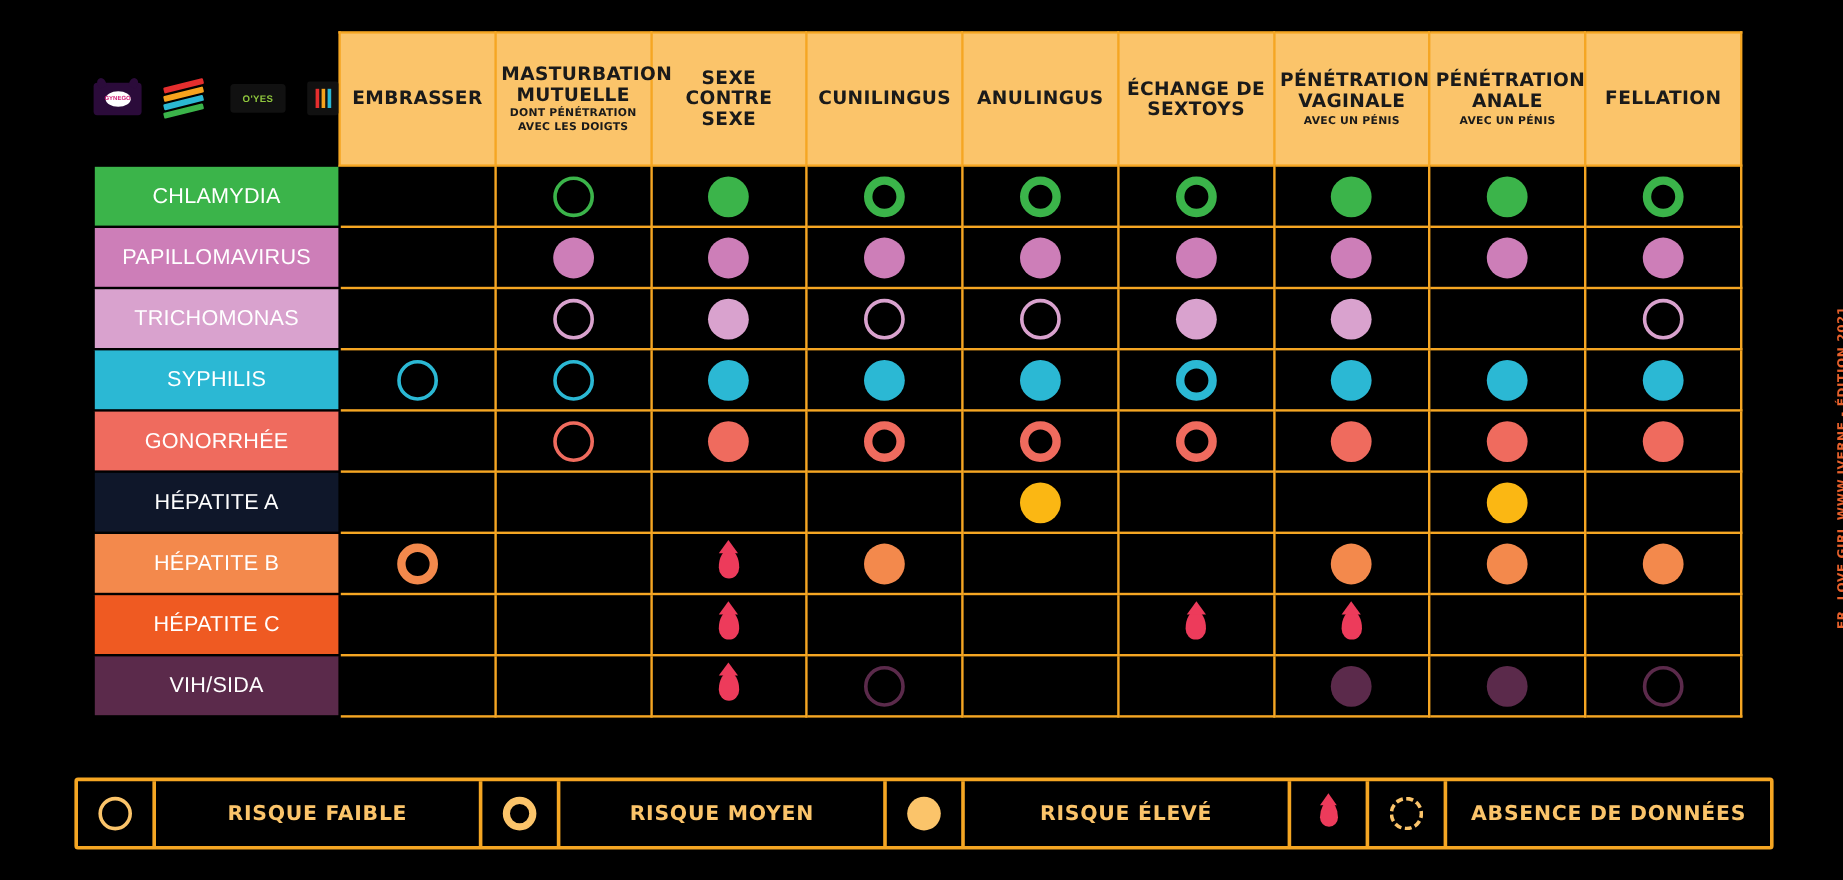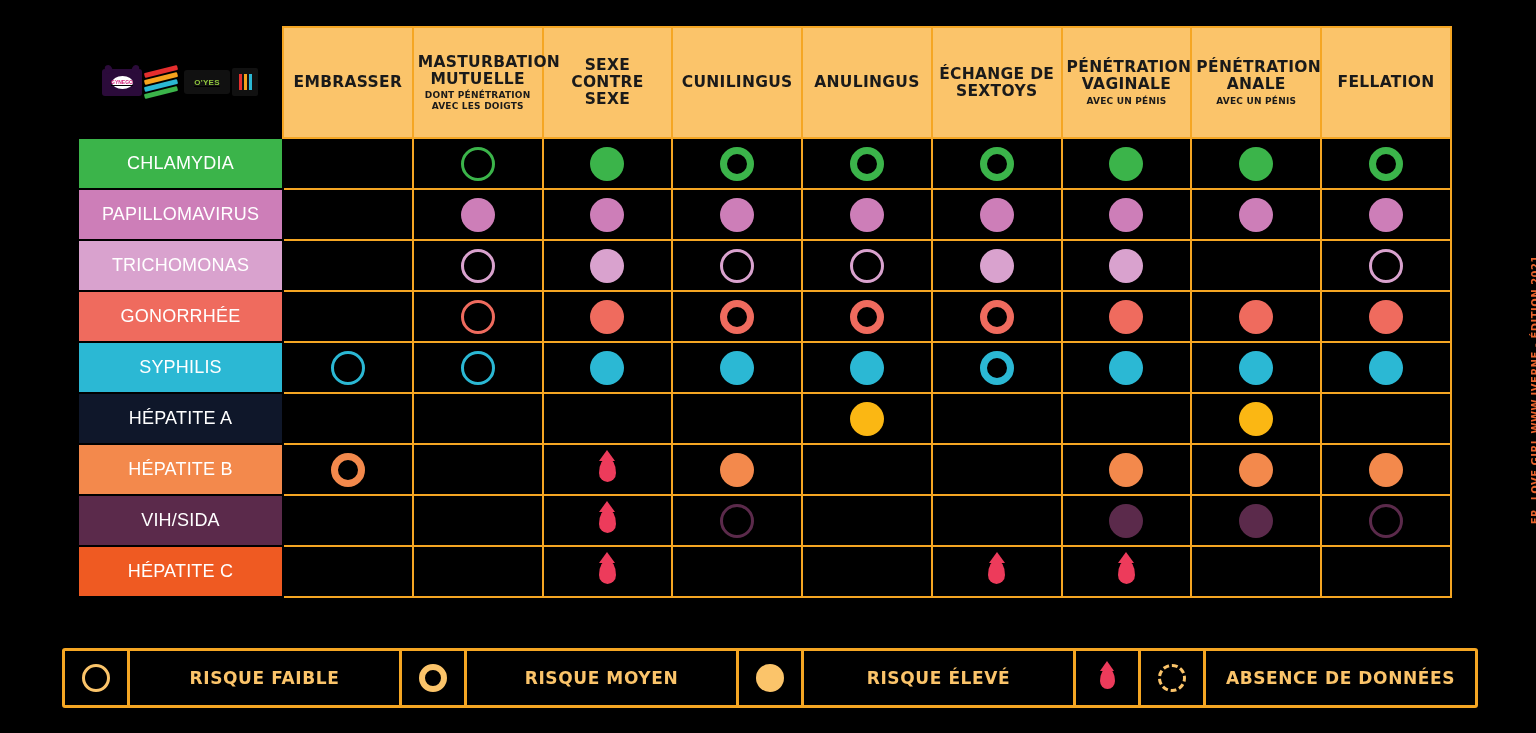--- a/index.html
+++ b/index.html
@@ -20,21 +20,21 @@
   .ch-main{
     font-weight:bold;font-size:15.5px;letter-spacing:.3px;line-height:1.08;
     text-transform:uppercase;font-family:"DejaVu Sans",sans-serif;
   }
   .ch-sub{
     font-weight:bold;font-size:9px;letter-spacing:.2px;line-height:1.15;
     text-transform:uppercase;margin-top:3px;font-family:"DejaVu Sans",sans-serif;
   }
 
   
-  .logos{display:flex;align-items:center;justify-content:center;gap:2px;height:105px;text-decoration:underline;}
+  .logos{display:flex;align-items:center;justify-content:space-between;gap:2px;height:105px;}
   .logo{display:flex;align-items:center;justify-content:center;}
   .logo1{width:40px;height:27px;background:#2b0b3a;border-radius:3px;position:relative;}
   .logo1 .dot{width:21px;height:13px;background:#fff;border-radius:50%;display:flex;align-items:center;justify-content:center;color:#d2227a;font-size:5px;font-weight:bold;}
   .logo1:before{content:"";position:absolute;left:3px;top:-4px;width:7px;height:8px;background:#2b0b3a;border-radius:50% 50% 0 0;transform:rotate(-25deg);}
   .logo1:after{content:"";position:absolute;right:3px;top:-4px;width:7px;height:8px;background:#2b0b3a;border-radius:50% 50% 0 0;transform:rotate(25deg);}
   .logo2{width:38px;height:30px;position:relative;}
   .logo2 .bar{position:absolute;height:5px;border-radius:1px;}
   .logo3{width:46px;height:24px;background:#111;border-radius:3px;display:flex;align-items:center;justify-content:center;color:#fff;font-size:8px;font-weight:bold;letter-spacing:.3px;}
   .logo3 .o{color:#8fc63d;}
   .logo4{width:26px;height:28px;background:#111;border-radius:2px;display:flex;align-items:center;justify-content:center;}
@@ -186,44 +186,44 @@
             <td><span class="mark m-low" style="border-color: rgb(217, 162, 206);"></span></td>
             <td><span class="mark m-full" style="background: rgb(217, 162, 206);"></span></td>
             <td><span class="mark m-low" style="border-color: rgb(217, 162, 206);"></span></td>
             <td><span class="mark m-low" style="border-color: rgb(217, 162, 206);"></span></td>
             <td><span class="mark m-full" style="background: rgb(217, 162, 206);"></span></td>
             <td><span class="mark m-full" style="background: rgb(217, 162, 206);"></span></td>
             <td></td>
             <td><span class="mark m-low" style="border-color: rgb(217, 162, 206);"></span></td>
           </tr>
           <tr>
+            <td class="row-label" style="background: rgb(43, 184, 212); color: rgb(255, 255, 255);">SYPHILIS</td>
+            <td><span class="mark m-low" style="border-color: rgb(43, 184, 212);"></span></td>
+            <td><span class="mark m-low" style="border-color: rgb(43, 184, 212);"></span></td>
+            <td><span class="mark m-full" style="background: rgb(43, 184, 212);"></span></td>
+            <td><span class="mark m-full" style="background: rgb(43, 184, 212);"></span></td>
+            <td><span class="mark m-full" style="background: rgb(43, 184, 212);"></span></td>
+            <td><span class="mark m-mid" style="border-color: rgb(43, 184, 212);"></span></td>
+            <td><span class="mark m-full" style="background: rgb(43, 184, 212);"></span></td>
+            <td><span class="mark m-full" style="background: rgb(43, 184, 212);"></span></td>
+            <td><span class="mark m-full" style="background: rgb(43, 184, 212);"></span></td>
+          </tr>
+          <tr>
             <td class="row-label" style="background: rgb(239, 107, 94); color: rgb(255, 255, 255);">GONORRHÉE</td>
             <td></td>
             <td><span class="mark m-low" style="border-color: rgb(239, 107, 94);"></span></td>
             <td><span class="mark m-full" style="background: rgb(239, 107, 94);"></span></td>
             <td><span class="mark m-mid" style="border-color: rgb(239, 107, 94);"></span></td>
             <td><span class="mark m-mid" style="border-color: rgb(239, 107, 94);"></span></td>
             <td><span class="mark m-mid" style="border-color: rgb(239, 107, 94);"></span></td>
             <td><span class="mark m-full" style="background: rgb(239, 107, 94);"></span></td>
             <td><span class="mark m-full" style="background: rgb(239, 107, 94);"></span></td>
             <td><span class="mark m-full" style="background: rgb(239, 107, 94);"></span></td>
           </tr>
           <tr>
-            <td class="row-label" style="background: rgb(43, 184, 212); color: rgb(255, 255, 255);">SYPHILIS</td>
-            <td><span class="mark m-low" style="border-color: rgb(43, 184, 212);"></span></td>
-            <td><span class="mark m-low" style="border-color: rgb(43, 184, 212);"></span></td>
-            <td><span class="mark m-full" style="background: rgb(43, 184, 212);"></span></td>
-            <td><span class="mark m-full" style="background: rgb(43, 184, 212);"></span></td>
-            <td><span class="mark m-full" style="background: rgb(43, 184, 212);"></span></td>
-            <td><span class="mark m-mid" style="border-color: rgb(43, 184, 212);"></span></td>
-            <td><span class="mark m-full" style="background: rgb(43, 184, 212);"></span></td>
-            <td><span class="mark m-full" style="background: rgb(43, 184, 212);"></span></td>
-            <td><span class="mark m-full" style="background: rgb(43, 184, 212);"></span></td>
-          </tr>
-          <tr>
             <td class="row-label" style="background: #0f172a; color: rgb(255, 255, 255);">HÉPATITE A</td>
             <td></td>
             <td></td>
             <td></td>
             <td></td>
             <td><span class="mark m-full" style="background: rgb(251, 183, 19);"></span></td>
             <td></td>
             <td></td>
             <td><span class="mark m-full" style="background: rgb(251, 183, 19);"></span></td>
             <td></td>
@@ -232,45 +232,45 @@
             <td class="row-label" style="background: rgb(243, 137, 76); color: rgb(255, 255, 255);">HÉPATITE B</td>
             <td><span class="mark m-mid" style="border-color: rgb(243, 137, 76);"></span></td>
             <td></td>
             <td><span class="m-blood"></span></td>
             <td><span class="mark m-full" style="background: rgb(243, 137, 76);"></span></td>
             <td></td>
             <td></td>
             <td><span class="mark m-full" style="background: rgb(243, 137, 76);"></span></td>
             <td><span class="mark m-full" style="background: rgb(243, 137, 76);"></span></td>
             <td><span class="mark m-full" style="background: rgb(243, 137, 76);"></span></td>
+          </tr>
+          <tr>
+            <td class="row-label" style="background: rgb(239, 90, 34); color: rgb(255, 255, 255);">HÉPATITE C</td>
+            <td></td>
+            <td></td>
+            <td><span class="m-blood"></span></td>
+            <td></td>
+            <td></td>
+            <td><span class="m-blood"></span></td>
+            <td><span class="m-blood"></span></td>
+            <td></td>
+            <td></td>
           </tr>
           <tr>
             <td class="row-label" style="background: rgb(91, 42, 75); color: rgb(255, 255, 255);">VIH/SIDA</td>
             <td></td>
             <td></td>
             <td><span class="m-blood"></span></td>
             <td><span class="mark m-low" style="border-color: rgb(91, 42, 75);"></span></td>
             <td></td>
             <td></td>
             <td><span class="mark m-full" style="background: rgb(91, 42, 75);"></span></td>
             <td><span class="mark m-full" style="background: rgb(91, 42, 75);"></span></td>
             <td><span class="mark m-low" style="border-color: rgb(91, 42, 75);"></span></td>
           </tr>
-          <tr>
-            <td class="row-label" style="background: rgb(239, 90, 34); color: rgb(255, 255, 255);">HÉPATITE C</td>
-            <td></td>
-            <td></td>
-            <td><span class="m-blood"></span></td>
-            <td></td>
-            <td></td>
-            <td><span class="m-blood"></span></td>
-            <td><span class="m-blood"></span></td>
-            <td></td>
-            <td></td>
-          </tr>
         </tbody>
     </table>
   </div>
 
   <div class="legend" id="legend">
       <div class="cellicon">
         <div class="lg-low"></div>
       </div>
       <div class="celltext">RISQUE FAIBLE</div>
       <div class="cellicon">

